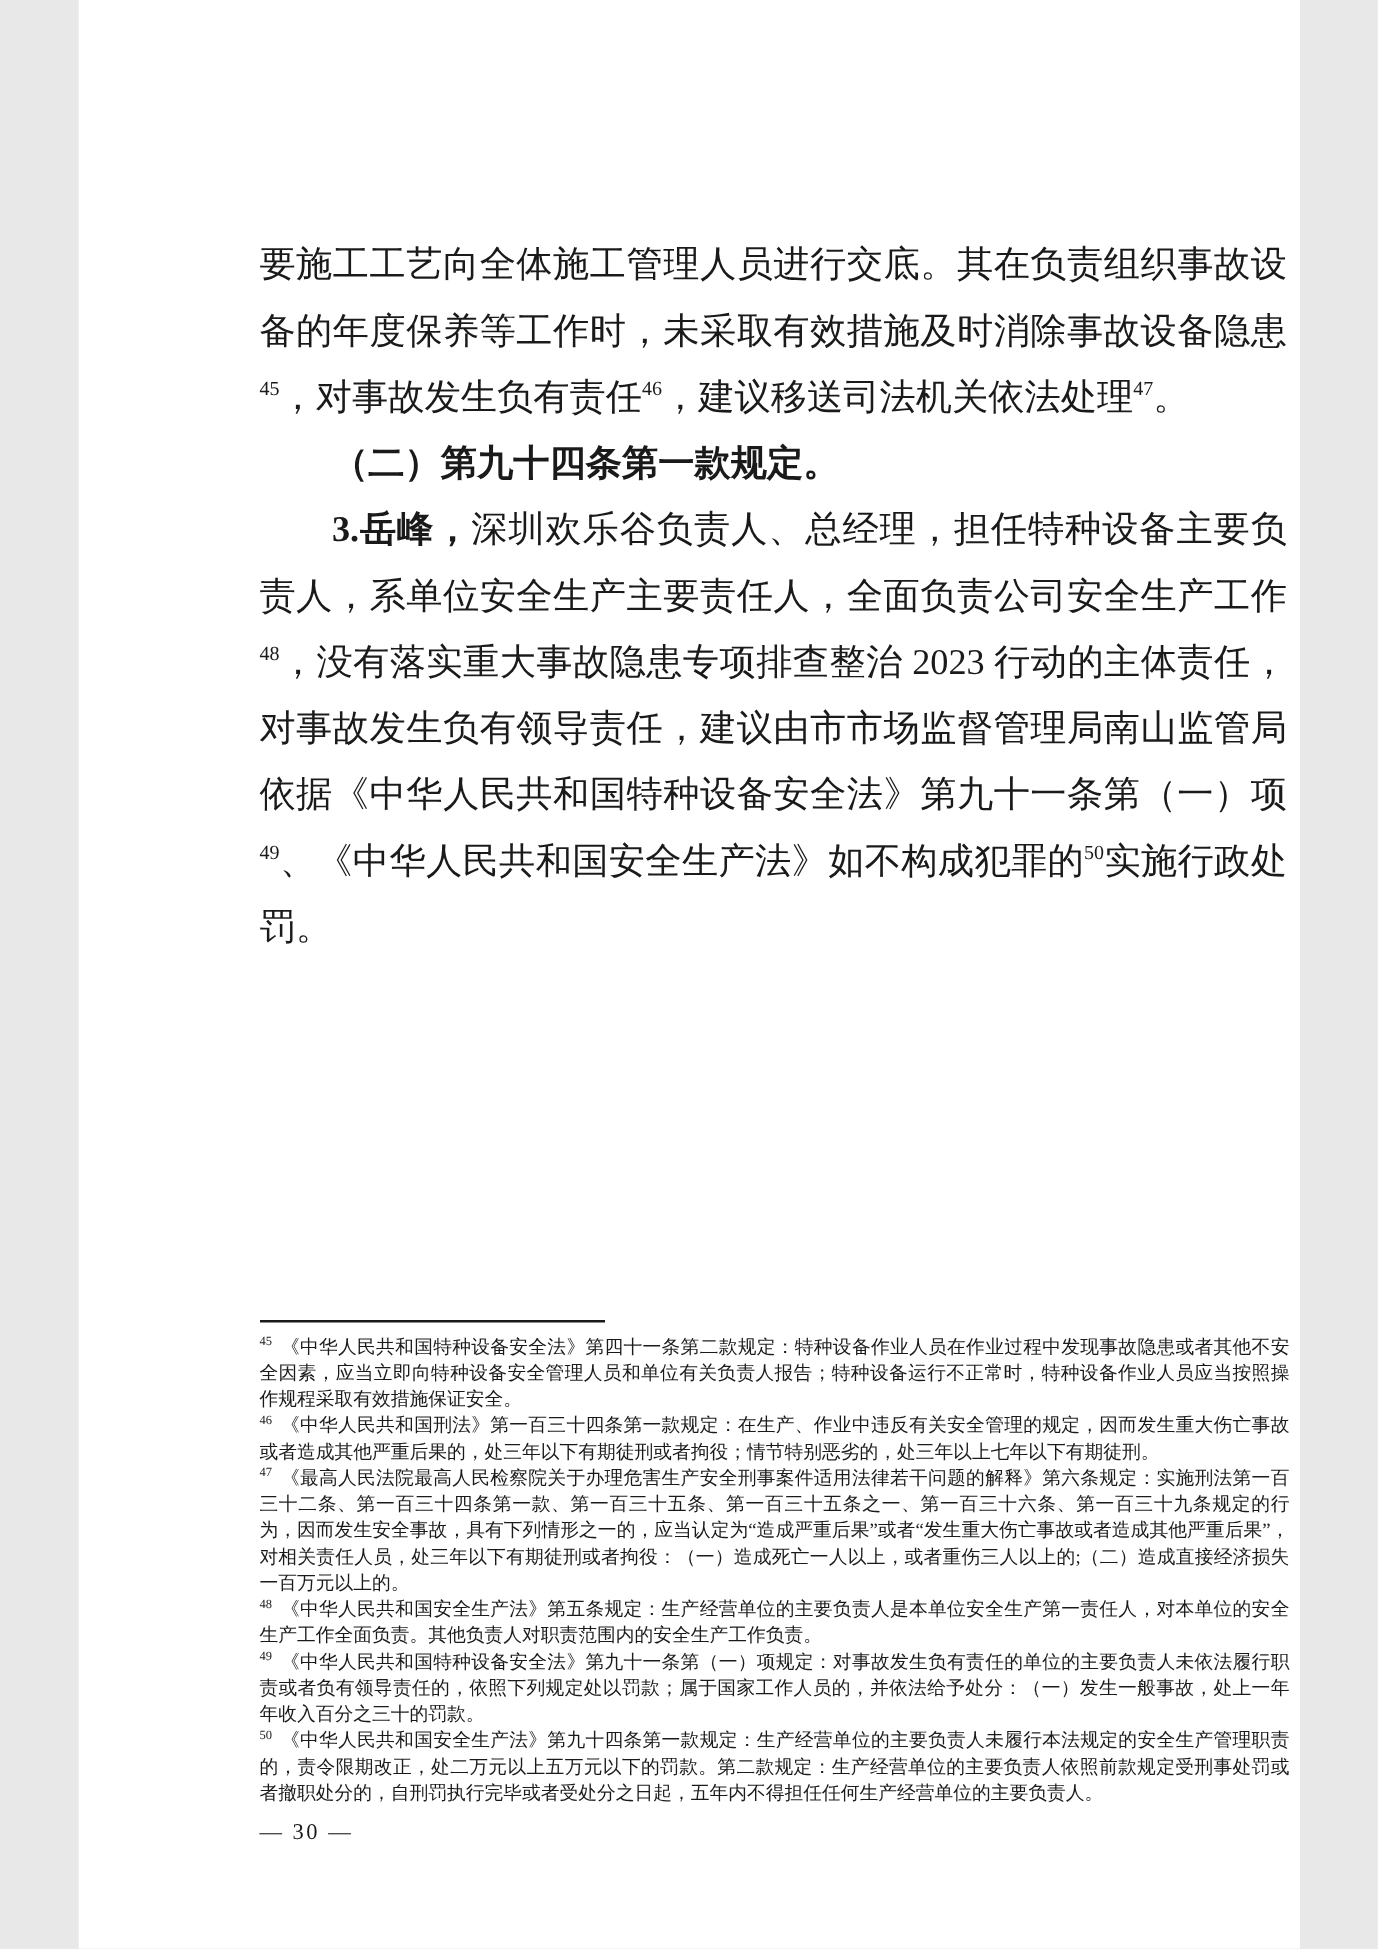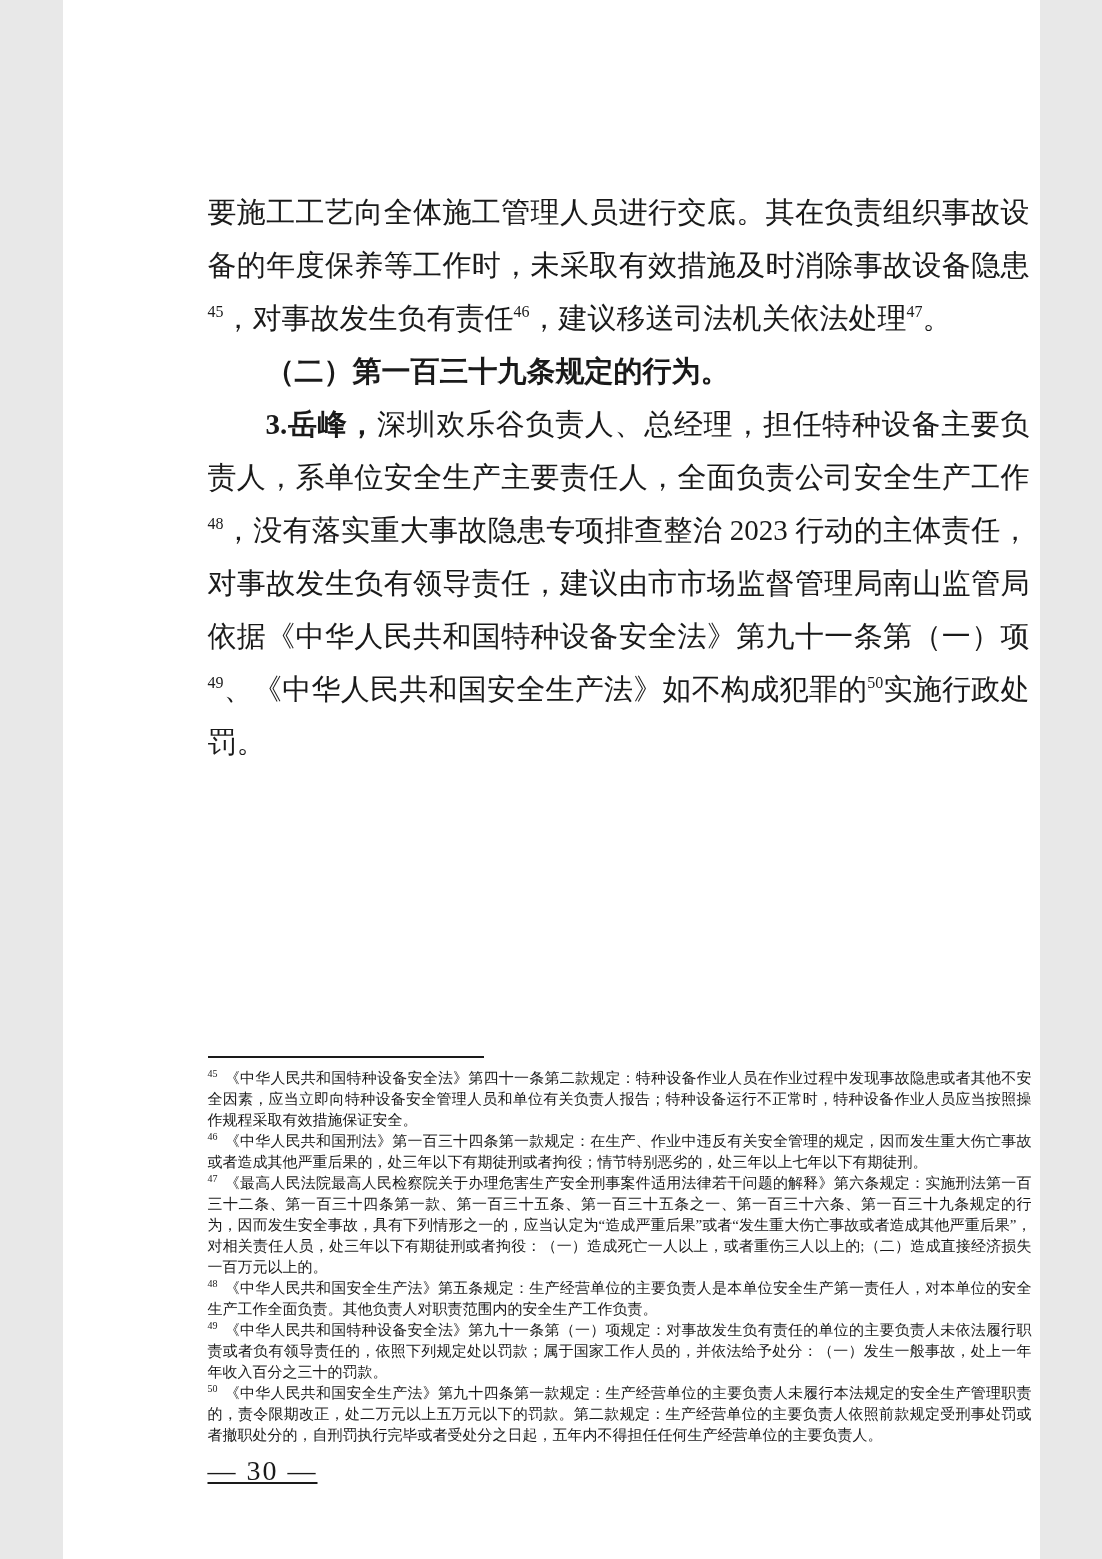--- a/index.html
+++ b/index.html
@@ -62,33 +62,32 @@
   .footnote sup.fn-num {
     font-size: 10px;
     line-height: 0;
     vertical-align: super;
     margin-right: 7px;
   }
   .page-number {
     position: absolute;
     left: 145px;
     top: 1455px;
-    font-size: 28px;
+    font-size: 18px;
     letter-spacing: 2px;
-    text-decoration: underline;
   }
 </style>
 </head>
 <body>
 
 <div class="page">
 
   <div class="body-text">
     <p class="para"><span>要施工工艺向全体施工管理人员进行交底。其在负责组织事故设备的年度保养等工作时，未采取有效措施及时消除事故设备隐患</span><sup class="fn-ref">45</sup><span>，对事故发生负有责任</span><sup class="fn-ref">46</sup><span>，建议移送司法机关依法处理</span><sup class="fn-ref">47</sup><span>。</span></p>
-    <p class="para indent heading"><span class="bold">（二）第一百三十九条规定的行为。</span></p>
+    <p class="para indent heading"><span class="bold">（二）第九十四条第一款规定。</span></p>
     <p class="para indent"><span class="bold">3.岳峰，</span><span>深圳欢乐谷负责人、总经理，担任特种设备主要负责人，系单位安全生产主要责任人，全面负责公司安全生产工作</span><sup class="fn-ref">48</sup><span>，没有落实重大事故隐患专项排查整治 2023 行动的主体责任，对事故发生负有领导责任，建议由市市场监督管理局南山监管局依据《中华人民共和国特种设备安全法》第九十一条第（一）项</span><sup class="fn-ref">49</sup><span>、《中华人民共和国安全生产法》如不构成犯罪的</span><sup class="fn-ref">50</sup><span>实施行政处罚。</span></p>
   </div>
 
   <div class="fn-separator"></div>
 
   <div class="footnotes">
     <p class="footnote">
       <sup class="fn-num">45</sup><span>《中华人民共和国特种设备安全法》第四十一条第二款规定：特种设备作业人员在作业过程中发现事故隐患或者其他不安全因素，应当立即向特种设备安全管理人员和单位有关负责人报告；特种设备运行不正常时，特种设备作业人员应当按照操作规程采取有效措施保证安全。</span>
     </p>
     <p class="footnote">

